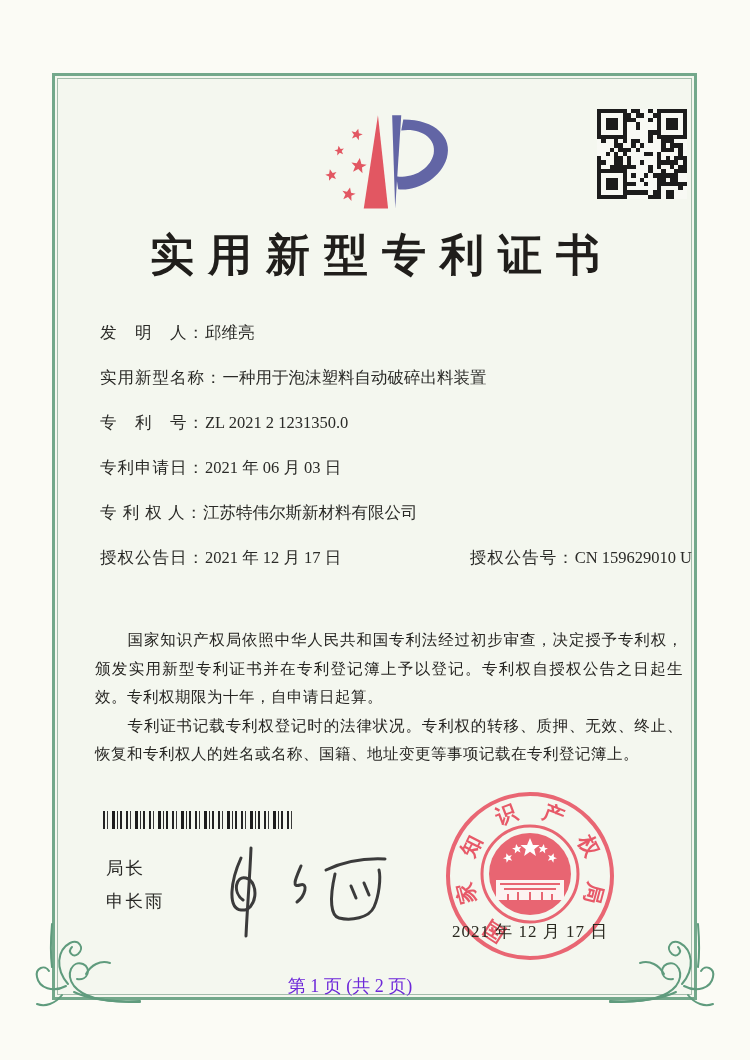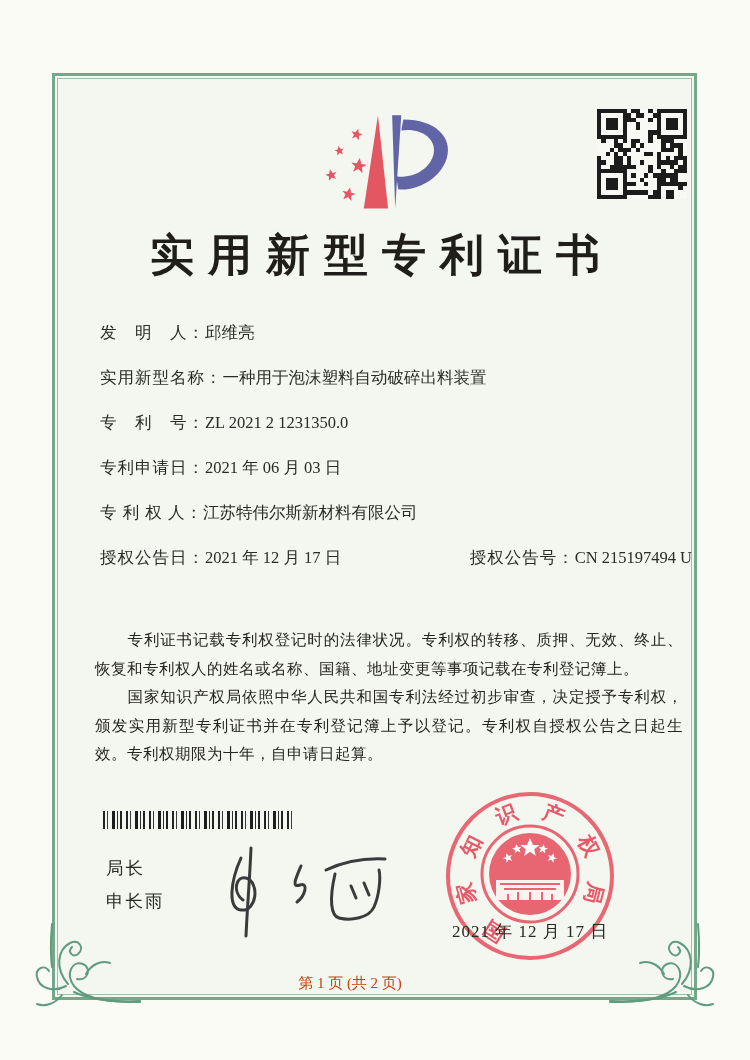--- a/index.html
+++ b/index.html
@@ -77,21 +77,21 @@
     font-size:21px;font-weight:700;color:#e75968;text-align:center;line-height:24px;
   }
   .emblem{position:absolute;left:50%;top:50%;width:104px;height:112px;margin:-58px 0 0 -52px;}
   .emblem svg{display:block;width:100%;height:100%;opacity:.92;}
   .seal-date{
     position:absolute;left:446px;top:920px;width:168px;text-align:center;
     font-size:17px;color:#29281f;letter-spacing:1px;z-index:5;
   }
 
   
-  .page-num{position:absolute;left:105px;top:974px;width:490px;text-align:center;font-size:15px;color:#c2410c;}
+  .page-num{position:absolute;left:105px;top:974px;width:490px;text-align:center;font-size:18px;color:#6d28d9;}
   .back-note{position:absolute;left:105px;top:1012px;width:490px;text-align:center;font-size:15.5px;color:#33322e;letter-spacing:2px;}
 </style>
 </head>
 <body>
 
 <div class="page">
 
   <div class="frame">
     <div class="frame-inner"></div>
   </div>
@@ -384,27 +384,27 @@
     <div class="frow">
       <span class="lbl">专利申请日：</span>
         <span>2021 年 06 月 03 日</span>
     </div>
     <div class="frow">
       <span class="lbl">专 利 权 人：</span>
         <span>江苏特伟尔斯新材料有限公司</span>
     </div>
     <div class="frow dual">
       <span><span class="lbl">授权公告日：</span><span>2021 年 12 月 17 日</span></span>
-      <span><span class="lbl">授权公告号：</span><span>CN 215197494 U</span></span>
+      <span><span class="lbl">授权公告号：</span><span>CN 159629010 U</span></span>
     </div>
   </div>
 
   <div class="body-text">
+    <p>国家知识产权局依照中华人民共和国专利法经过初步审查，决定授予专利权，颁发实用新型专利证书并在专利登记簿上予以登记。专利权自授权公告之日起生效。专利权期限为十年，自申请日起算。</p>
     <p>专利证书记载专利权登记时的法律状况。专利权的转移、质押、无效、终止、恢复和专利权人的姓名或名称、国籍、地址变更等事项记载在专利登记簿上。</p>
-    <p>国家知识产权局依照中华人民共和国专利法经过初步审查，决定授予专利权，颁发实用新型专利证书并在专利登记簿上予以登记。专利权自授权公告之日起生效。专利权期限为十年，自申请日起算。</p>
   </div>
 
   <div class="barcode"></div>
 
   <div class="sig-title">局长</div>
   <div class="sig-name">申长雨</div>
   <div class="sig-hand">
     <svg viewBox="0 0 185 100">
       <g fill="none" stroke="#3b3b3b" stroke-width="3" stroke-linecap="round">
         <path d="M28,18 C18,40 14,68 28,70 C44,72 47,42 33,38 C23,35 19,52 30,60"></path>

